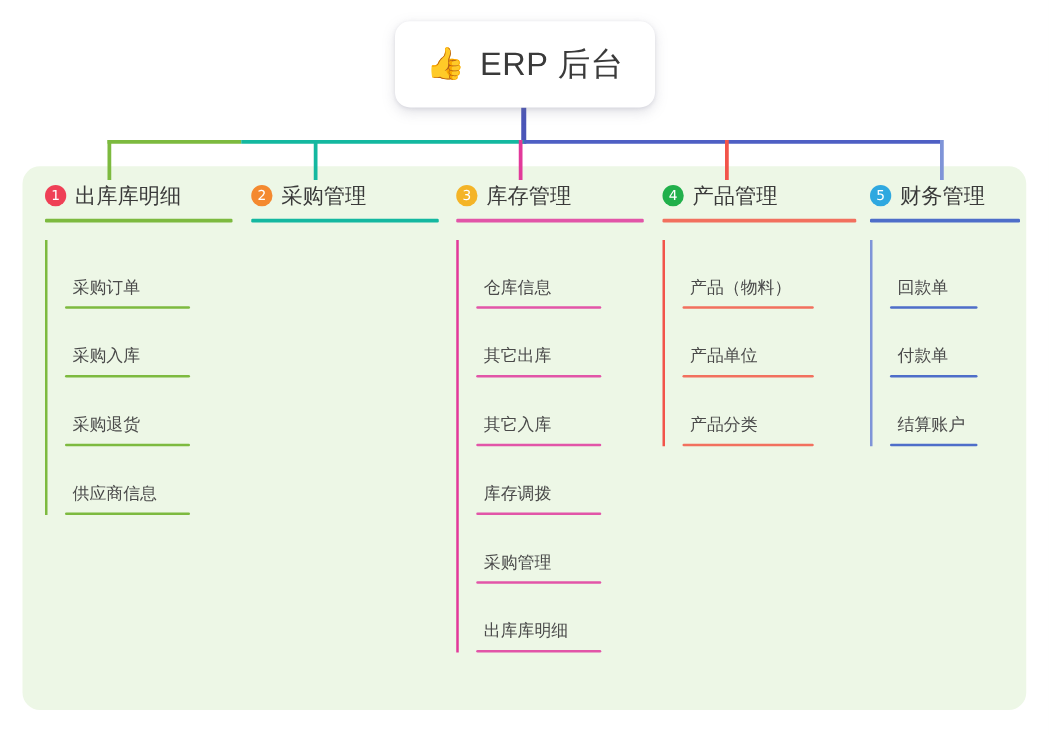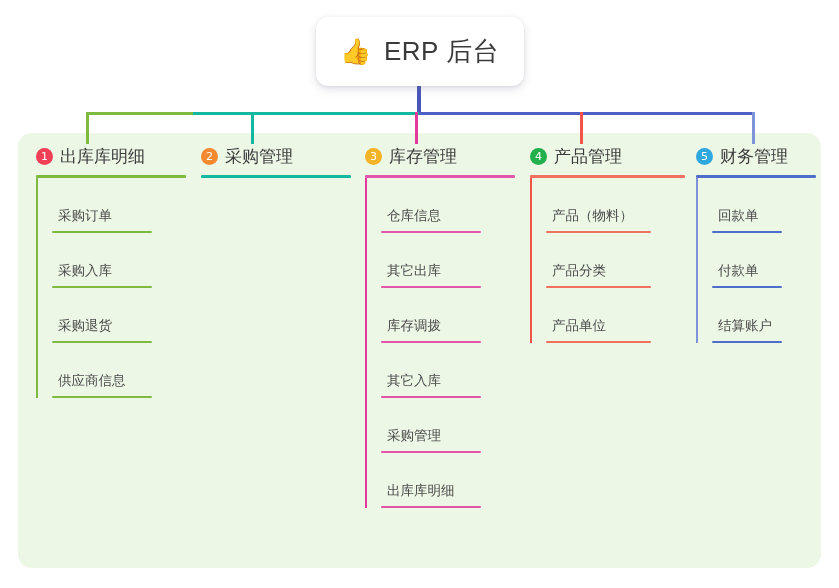--- a/index.html
+++ b/index.html
@@ -99,21 +99,21 @@
   }
   .head-rule {
     height: 3px;
     margin-top: 6px;
     border-radius: 1px;
   }
 
   
   .leaves {
     position: relative;
-    margin-top: 0px;
+    margin-top: 14px;
   }
   .leaf {
     position: relative;
     height: 55px;
   }
   .leaf-label {
     position: absolute;
     left: 22px;
     bottom: 8px;
     font-size: 13.5px;
@@ -203,25 +203,25 @@
           <div class="leaf-stem" style="background: rgb(226, 57, 154);"></div>
           <div class="leaf">
             <div class="leaf-label">仓库信息</div>
             <div class="leaf-rule" style="background: rgb(226, 85, 168); width: 100px;"></div>
           </div>
           <div class="leaf">
             <div class="leaf-label">其它出库</div>
             <div class="leaf-rule" style="background: rgb(226, 85, 168); width: 100px;"></div>
           </div>
           <div class="leaf">
+            <div class="leaf-label">其它入库</div>
+            <div class="leaf-rule" style="background: rgb(226, 85, 168); width: 100px;"></div>
+          </div>
+          <div class="leaf">
             <div class="leaf-label">库存调拨</div>
-            <div class="leaf-rule" style="background: rgb(226, 85, 168); width: 100px;"></div>
-          </div>
-          <div class="leaf">
-            <div class="leaf-label">其它入库</div>
             <div class="leaf-rule" style="background: rgb(226, 85, 168); width: 100px;"></div>
           </div>
           <div class="leaf">
             <div class="leaf-label">采购管理</div>
             <div class="leaf-rule" style="background: rgb(226, 85, 168); width: 100px;"></div>
           </div>
           <div class="leaf">
             <div class="leaf-label">出库库明细</div>
             <div class="leaf-rule" style="background: rgb(226, 85, 168); width: 100px;"></div>
           </div>
@@ -233,27 +233,27 @@
           <span class="col-title">产品管理</span>
         </div>
         <div class="head-rule" style="background: rgb(242, 112, 94); width: 155px;"></div>
         <div class="leaves">
           <div class="leaf-stem" style="background: rgb(242, 84, 74);"></div>
           <div class="leaf">
             <div class="leaf-label">产品（物料）</div>
             <div class="leaf-rule" style="background: rgb(242, 112, 94); width: 105px;"></div>
           </div>
           <div class="leaf">
+            <div class="leaf-label">产品单位</div>
+            <div class="leaf-rule" style="background: rgb(242, 112, 94); width: 105px;"></div>
+          </div>
+          <div class="leaf">
             <div class="leaf-label">产品分类</div>
             <div class="leaf-rule" style="background: rgb(242, 112, 94); width: 105px;"></div>
           </div>
-          <div class="leaf">
-            <div class="leaf-label">产品单位</div>
-            <div class="leaf-rule" style="background: rgb(242, 112, 94); width: 105px;"></div>
-          </div>
         </div>
       </div>
       <div class="column" style="left: 696px; width: 120px;">
         <div class="col-head">
           <span class="badge" style="background: rgb(47, 168, 224);">5</span>
           <span class="col-title">财务管理</span>
         </div>
         <div class="head-rule" style="background: rgb(78, 110, 201); width: 120px;"></div>
         <div class="leaves">
           <div class="leaf-stem" style="background: rgb(127, 148, 216);"></div>

